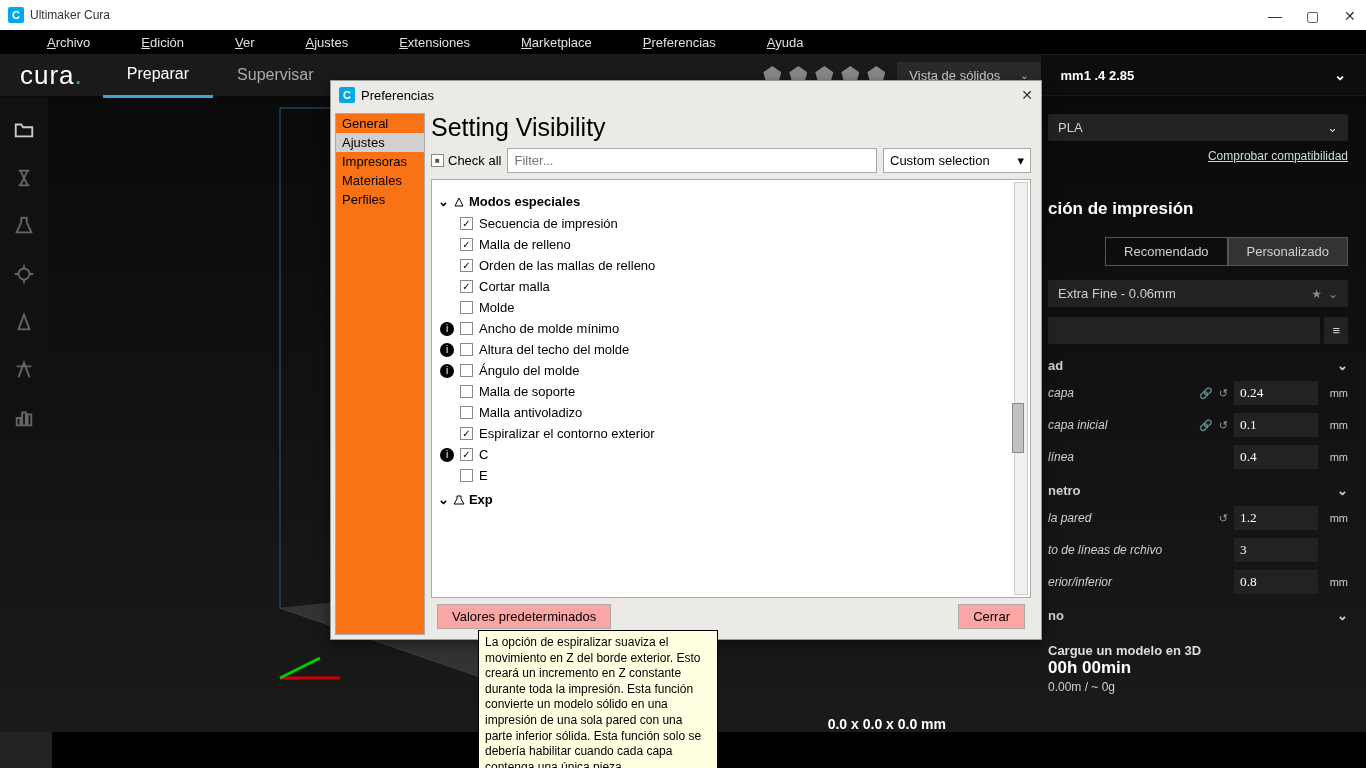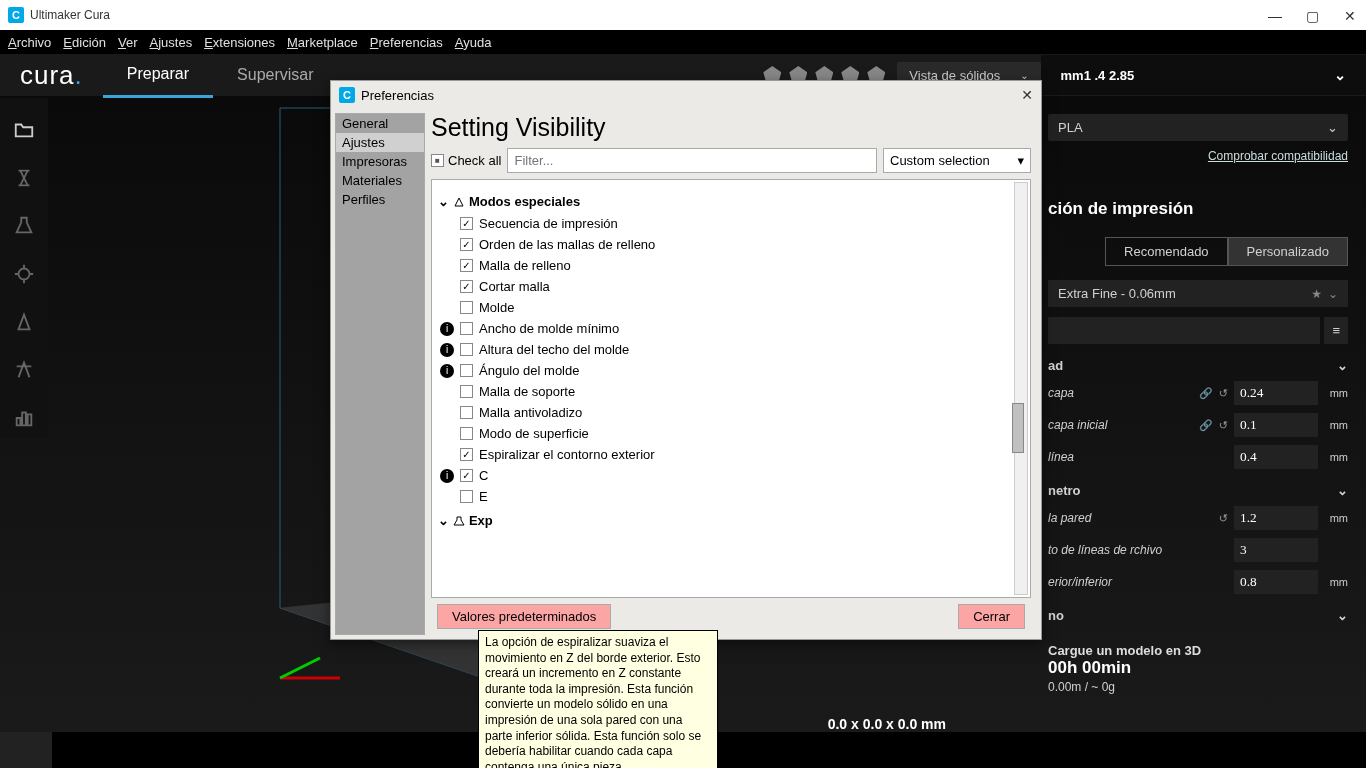--- a/index.html
+++ b/index.html
@@ -8,21 +8,21 @@
 
 .title-bar { height: 30px; background: #fff; display: flex; align-items: center; padding: 0 8px; justify-content: space-between; }
 .title-bar-left { display: flex; align-items: center; gap: 6px; }
 .cura-sm-icon { width: 16px; height: 16px; background: #00a8e8; border-radius: 2px; display: flex; align-items: center; justify-content: center; color: #fff; font-size: 11px; font-weight: bold; }
 .title-text { font-size: 12px; color: #333; }
 .win-controls { display: flex; gap: 24px; }
 .win-btn { width: 14px; height: 14px; cursor: pointer; color: #333; font-size: 14px; }
 
 
 .menu-bar { height: 24px; background: #000; display: flex; align-items: center; padding: 0 4px; gap: 4px; }
-.menu-item { color: #e0e0e0; cursor: pointer; font-size: 13px; padding: 2px 4px; }
+.menu-item { color: #e0e0e0; cursor: pointer; font-size: 13px; padding: 2px 4px; margin-left: 39px; }
 .menu-item span { text-decoration: underline; }
 
 
 .main-toolbar { height: 44px; background: #1a1a1a; display: flex; align-items: center; border-bottom: 2px solid #0a0a0a; }
 .logo { color: #fff; font-size: 26px; font-weight: 300; padding: 0 20px; letter-spacing: 1px; }
 .logo .dot { color: #3ba5db; }
 .stage-tab { padding: 12px 24px; color: #aaa; font-size: 16px; cursor: pointer; }
 .stage-tab.active { color: #fff; border-bottom: 3px solid #3ba5db; }
 .toolbar-spacer { flex: 1; }
 .view-icons { display: flex; gap: 8px; padding: 0 12px; }
@@ -66,21 +66,21 @@
 
 
 .status-bar { position: absolute; bottom: 36px; right: 420px; color: #fff; font-size: 14px; font-weight: bold; }
 .task { position: absolute; bottom: 0; left: 0; width: 52px; height: 36px; background: #222; }
 
 
 .modal { position: absolute; left: 330px; top: 80px; width: 712px; height: 560px; background: #eceae7; border: 1px solid #999; box-shadow: 0 4px 12px rgba(0,0,0,.5); display: flex; flex-direction: column; }
 .modal-title { display: flex; align-items: center; gap: 6px; padding: 6px 8px; font-size: 13px; }
 .modal-close { position: absolute; right: 8px; top: 6px; font-size: 14px; cursor: pointer; color: #333; }
 .modal-body { flex: 1; display: flex; padding: 4px; }
-.side-nav { width: 90px; border: 1px solid #aaa; background: #a3a3a3; }
+.side-nav { width: 90px; border: 1px solid #aaa; background: #f97316; }
 .side-nav-item { padding: 2px 6px; cursor: pointer; font-size: 13px; }
 .side-nav-item.sel { background: #d0d0d0; }
 .main-pane { flex: 1; padding: 0 6px; display: flex; flex-direction: column; }
 .pane-title { font-size: 25px; font-weight: normal; margin-bottom: 6px; }
 .filter-row { display: flex; align-items: center; gap: 6px; margin-bottom: 6px; }
 .check-all { display: flex; align-items: center; gap: 4px; }
 .filter-input { flex: 1; border: 1px solid #aaa; padding: 4px 6px; font-size: 13px; background: #fff; }
 .preset-select { width: 148px; border: 1px solid #aaa; padding: 4px 6px; background: #fff; display: flex; justify-content: space-between; cursor: pointer; font-size: 13px; }
 .settings-scroll { flex: 1; border: 1px solid #aaa; background: #fff; overflow: hidden; padding: 8px 4px; position: relative; }
 .scrollbar-v { position: absolute; right: 2px; top: 2px; bottom: 2px; width: 14px; background: #f0f0f0; border: 1px solid #ccc; }
@@ -309,28 +309,28 @@
             </svg>
             <span>Modos especiales</span>
           </div>
         <div id="settings-container">
             <div class="setting-item">
               <span class="chk on"></span>
               <span>Secuencia de impresión</span>
             </div>
             <div class="setting-item">
               <span class="chk on"></span>
+              <span>Malla de relleno</span>
+            </div>
+            <div class="setting-item">
+              <span class="chk on"></span>
               <span>Orden de las mallas de relleno</span>
             </div>
             <div class="setting-item">
               <span class="chk on"></span>
-              <span>Malla de relleno</span>
-            </div>
-            <div class="setting-item">
-              <span class="chk on"></span>
               <span>Cortar malla</span>
             </div>
             <div class="setting-item">
               <span class="chk"></span>
               <span>Molde</span>
             </div>
             <div class="setting-item">
               <span class="info-icon">i</span>
               <span class="chk"></span>
               <span>Ancho de molde mínimo</span>
@@ -345,24 +345,20 @@
               <span class="chk"></span>
               <span>Ángulo del molde</span>
             </div>
             <div class="setting-item">
               <span class="chk"></span>
               <span>Malla de soporte</span>
             </div>
             <div class="setting-item">
               <span class="chk"></span>
               <span>Malla antivoladizo</span>
-            </div>
-            <div class="setting-item">
-              <span class="chk"></span>
-              <span>Modo de superficie</span>
             </div>
             <div class="setting-item">
               <span class="chk on"></span>
               <span>Espiralizar el contorno exterior</span>
             </div>
             <div class="setting-item">
               <span class="info-icon">i</span>
               <span class="chk on"></span>
               <span>C</span>
             </div>

